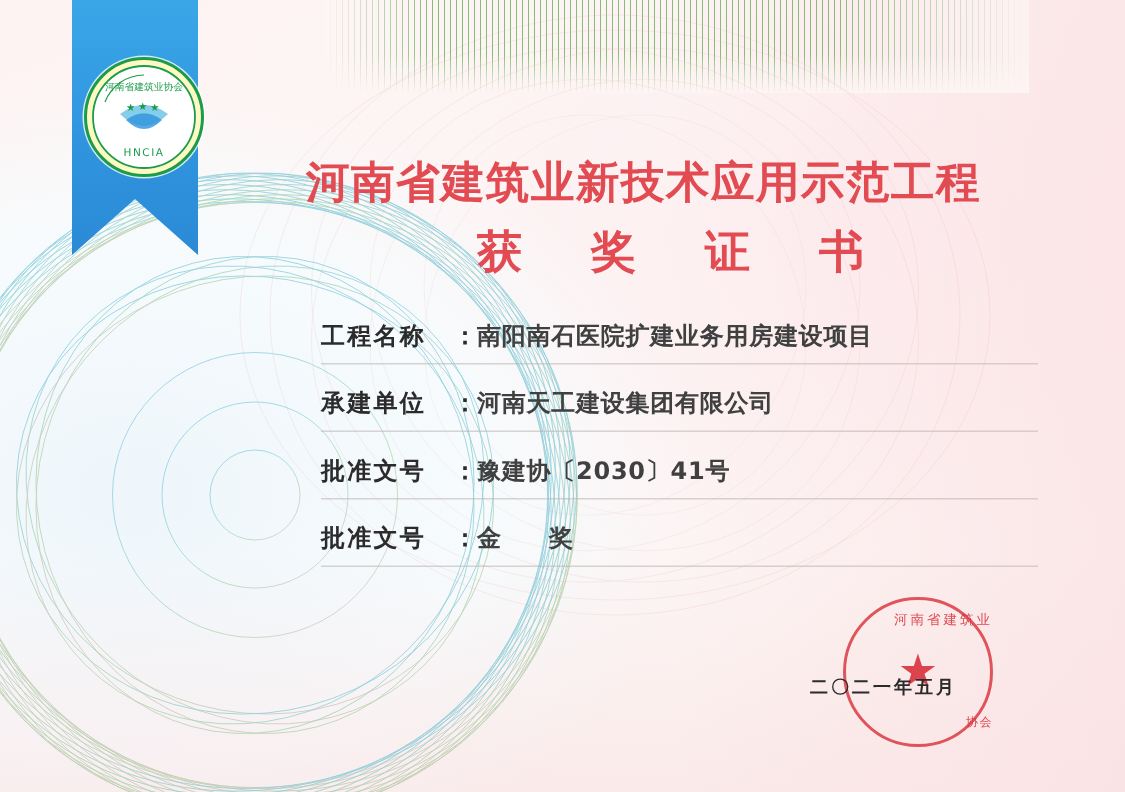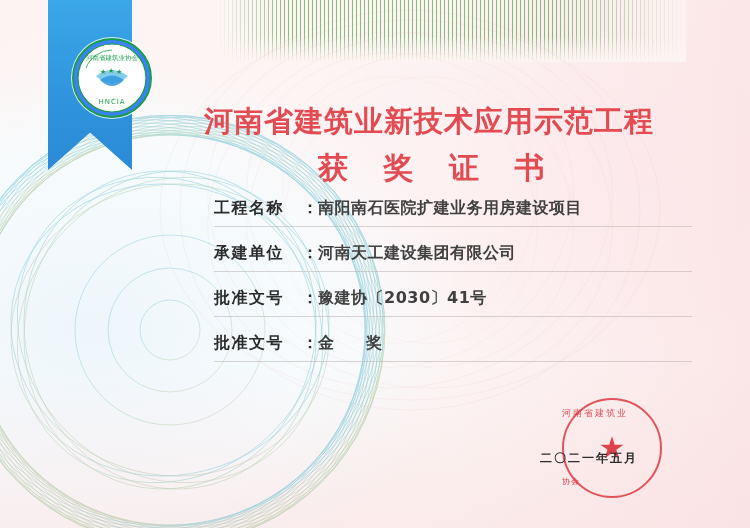--- a/index.html
+++ b/index.html
@@ -91,24 +91,24 @@
   }
   .ribbon .band {
     position: absolute;
     left: 0; top: 0;
     width: 84px; height: 170px;
     background: linear-gradient(to bottom, #3aa7e8 0%, #2f93dd 60%, #2b8ad6 100%);
     clip-path: polygon(0 0, 100% 0, 100% 100%, 50% 78%, 0 100%);
   }
   .emblem {
     position: absolute;
-    left: 72px; top: 38px;
+    left: 56px; top: 38px;
     width: 76px; height: 76px;
     border-radius: 50%;
-    background: #3b82f6;
+    background: #fef9c3;
     border: 2px solid #1b9c4b;
     box-shadow: 0 0 0 1px rgba(255,255,255,0.8);
   }
 
   
   .cert-word {
     position: absolute;
     left: 206px; top: 52px;
     font-size: 32px;
     letter-spacing: 5px;
@@ -127,28 +127,28 @@
     font-family: "DejaVu Sans", sans-serif;
     white-space: nowrap;
   }
   .title-cn2 {
     position: absolute;
     left: 318px; top: 148px;
     font-size: 30px;
     font-weight: 700;
     letter-spacing: 14px;
     color: #e24b52;
-    font-family: Liberation Serif, serif;
+    font-family: Liberation Mono, monospace;
     white-space: nowrap;
   }
 
   
   .fields {
     position: absolute;
-    left: 214px; top: 194px;
+    left: 214px; top: 210px;
     width: 480px;
   }
   .field-row {
     position: relative;
     height: 45px;
   }
   .field-label {
     position: absolute;
     left: 0; top: 4px;
     font-size: 16px;
@@ -206,21 +206,21 @@
     left: 50%; top: 50%;
     transform: translate(-50%, -50%);
     color: #d9323c;
     font-size: 30px;
     line-height: 1;
     opacity: 0.9;
   }
   .seal-text-top, .seal-text-bottom {
     position: absolute;
     left: 0; right: 0;
-    text-align: left;
+    text-align: right;
     color: #d9323c;
     font-size: 9px;
     font-family: "DejaVu Sans", sans-serif;
     opacity: 0.88;
     letter-spacing: 2px;
   }
   .seal-text-top { top: 9px; }
   .seal-text-bottom { bottom: 11px; letter-spacing: 1px; font-size: 8px; }
 
   .date-line {

